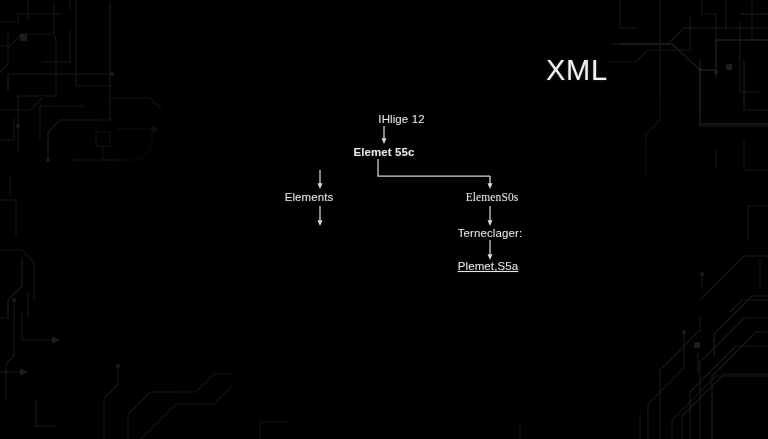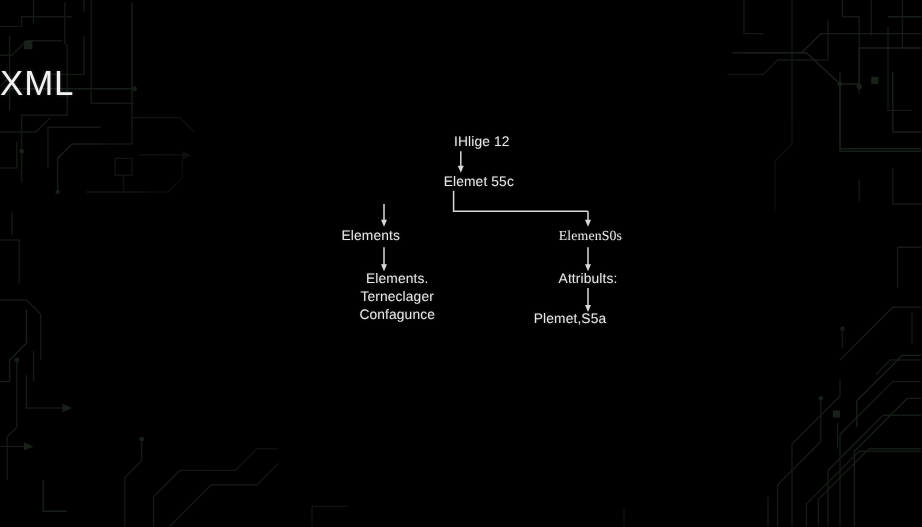--- a/index.html
+++ b/index.html
@@ -38,21 +38,21 @@
                 rgba(0,0,0,0.15) 100%);
     pointer-events: none;
   }
 
   
   .title {
     position: absolute;
     left: 0;
     top: 54px;
     width: 608px;
-    text-align: left;
+    text-align: right;
     color: #f2f2f2;
     font-size: 29px;
     font-weight: 400;
     letter-spacing: 0.8px;
     text-shadow: 0 0 3px rgba(255,255,255,0.22);
   }
 
   
   #flow {
     position: absolute;
@@ -249,28 +249,25 @@
 
         <line x1="320" y1="206" x2="320" y2="223" marker-end="url(#arrowhead)"></line>
 
         <line x1="490" y1="206" x2="490" y2="223" marker-end="url(#arrowhead)"></line>
         <line x1="490" y1="240" x2="490" y2="257" marker-end="url(#arrowhead)"></line>
       </g>
     </svg>
 
     <div class="node blurry" style="left:384px; top:112px;padding-left:35px;">IHlige 12</div>
 
-    <div class="node blurry" style="left:399px; top:145px;">Elemet 55c</div>
+    <div class="node blurry" style="left:384px; top:145px;font-weight:bold;">Elemet 55c</div>
 
     <div class="node blurry" style="left:309px; top:190px;">Elements</div>
 
-    <div class="node blurry" style="left:331px; top:226px;">Elements.
-Terneclager
-Confagunce</div>
 
     <div class="node blurry" style="left:492px; top:190px;font-family:Liberation Serif, serif;">ElemenS0s</div>
 
-    <div class="node blurry" style="left:490px; top:226px;">Attribults:</div>
-
-    <div class="node blurry" style="left:475px; top:259px;">Plemet,S5a</div>
+    <div class="node blurry" style="left:490px; top:226px;">Terneclager:</div>
+
+    <div class="node blurry" style="left:488px; top:259px;text-decoration:underline;">Plemet,S5a</div>
 
   </div>
 </div>
 
 </body></html>

